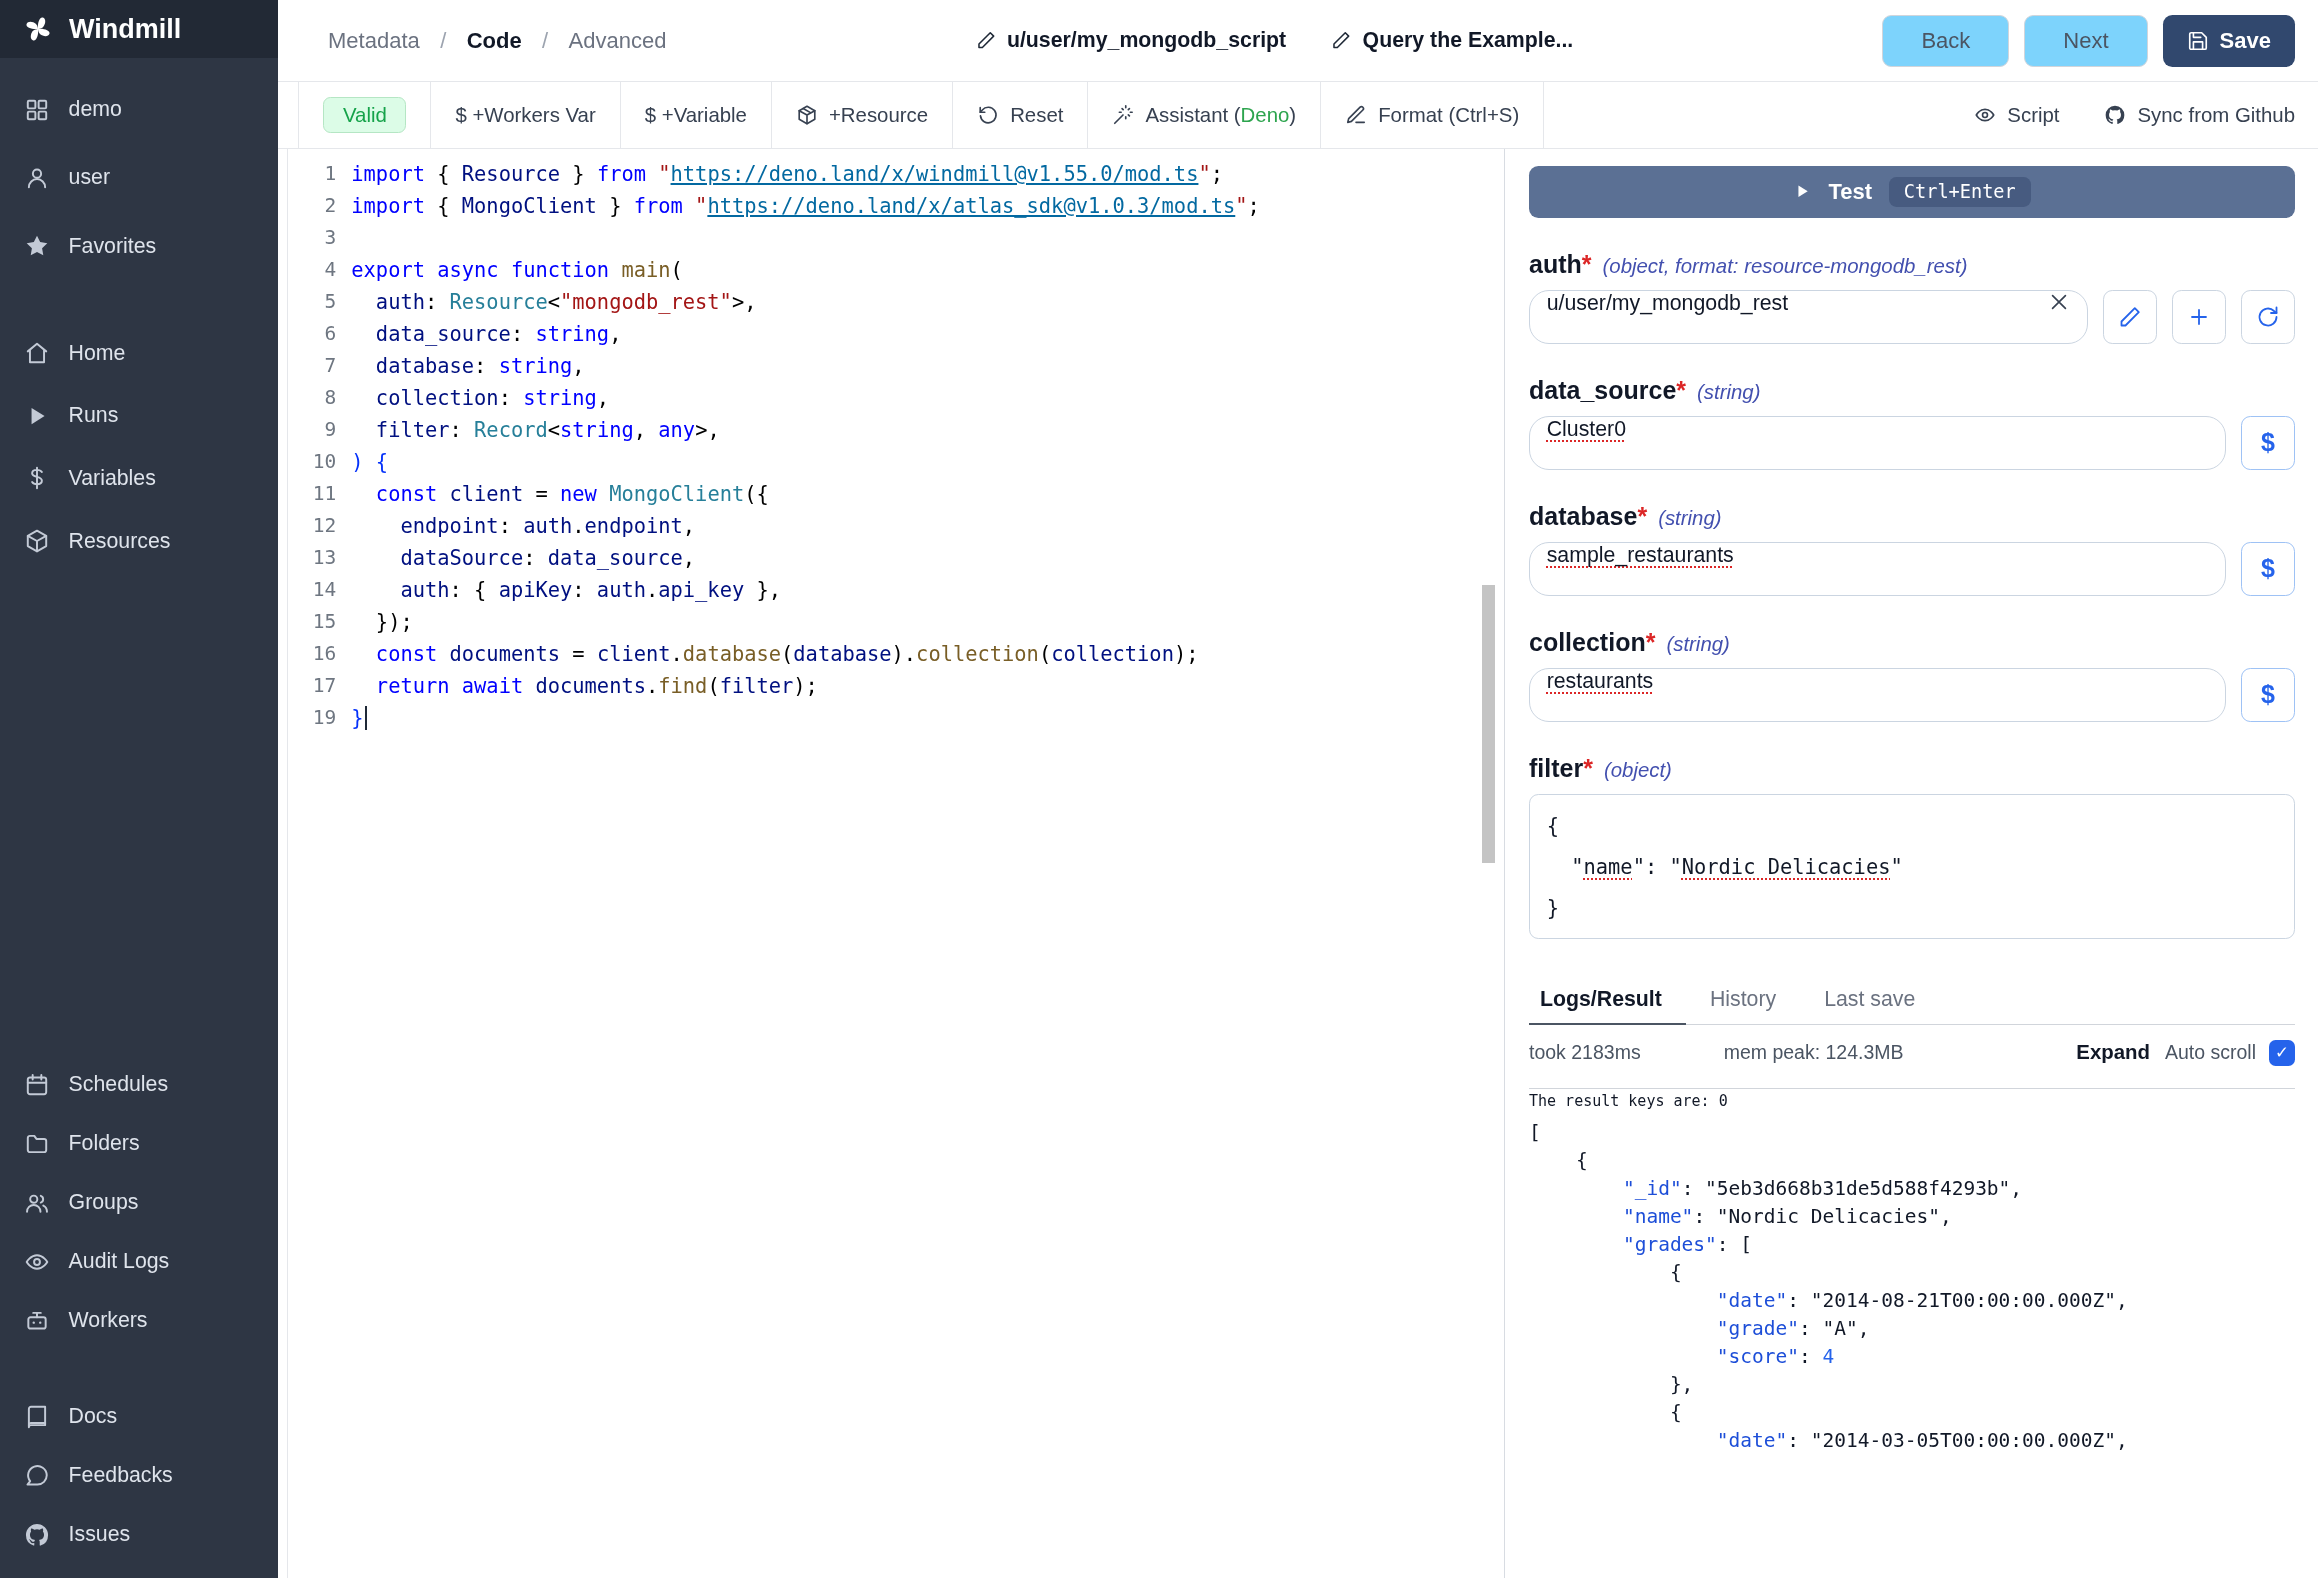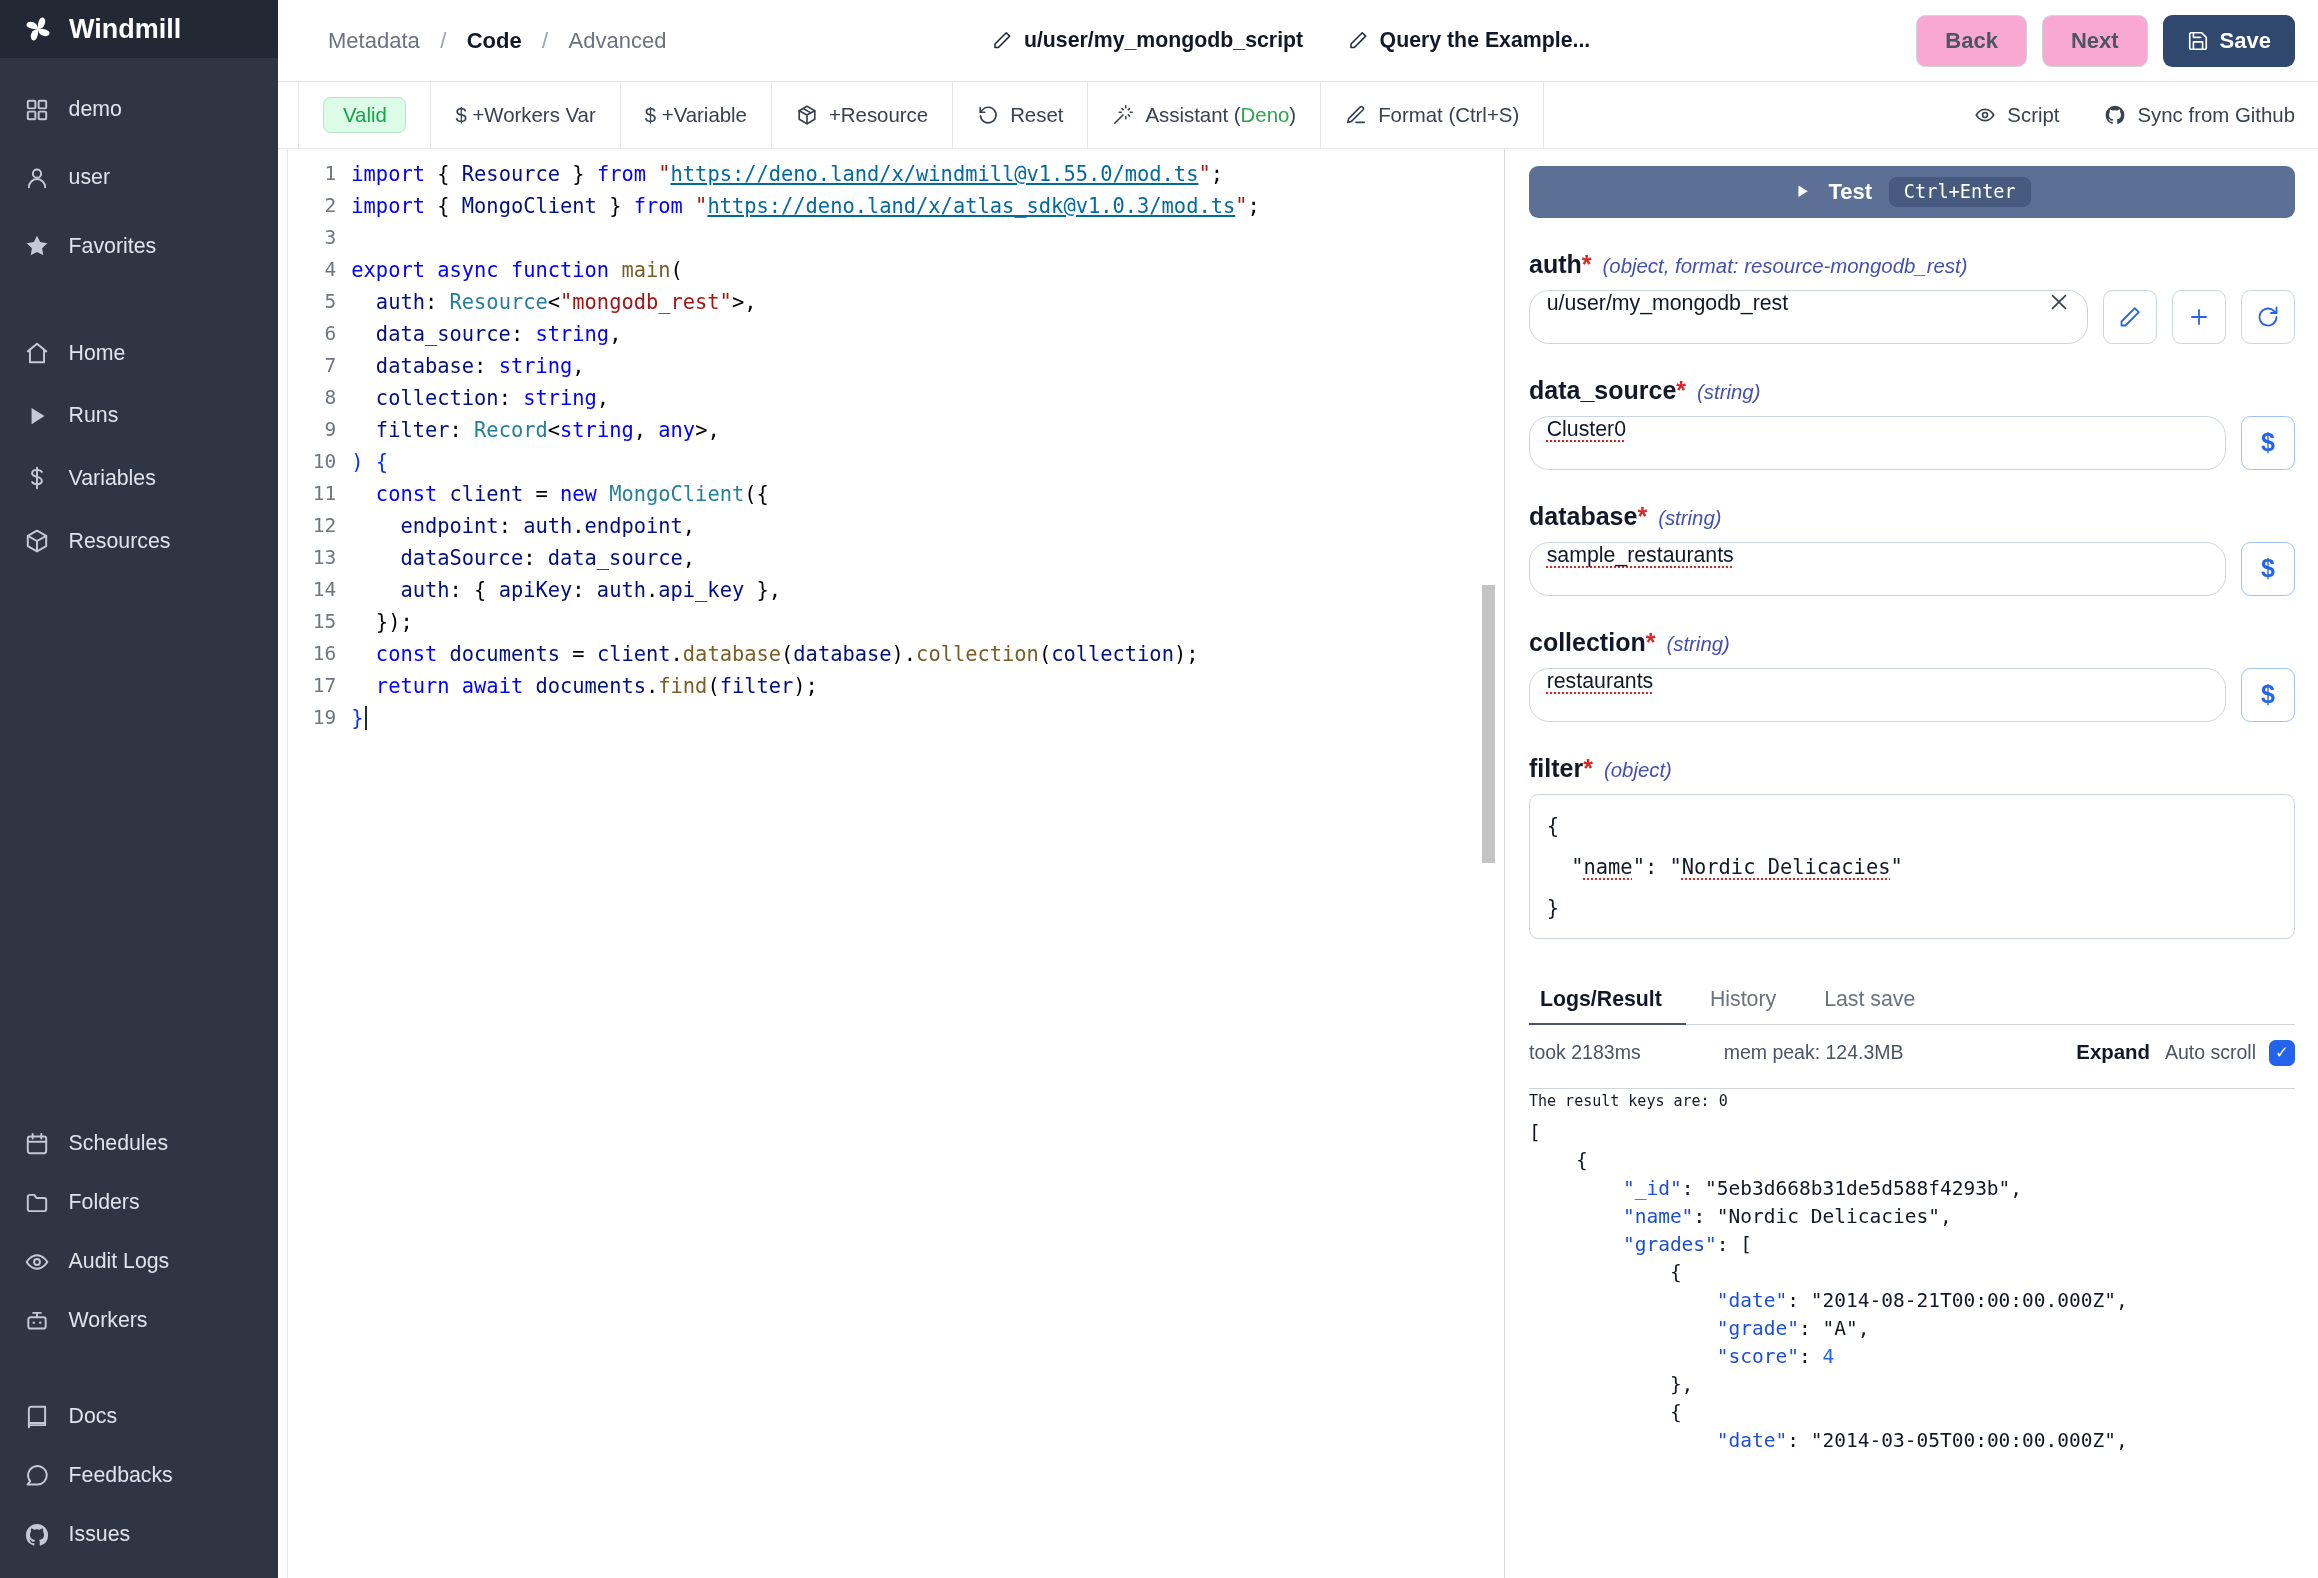--- a/index.html
+++ b/index.html
@@ -30,22 +30,22 @@
   header { height:82px; display:flex; align-items:center; padding:0 24px 0 50px;
            border-bottom:0.9px solid #e5e7eb; background:#fff; flex-shrink:0; }
   .crumbs { display:flex; align-items:center; gap:20.4px; font-size:22px; color:#6b7280; }
   .crumb { cursor:pointer; }
   .crumb.active { color:#111827; font-weight:700; }
   .crumb-sep { color:#9ca3af; }
   .path-group { display:flex; align-items:center; gap:45px; margin:0 auto; }
   .path-item { display:flex; align-items:center; gap:11px; font-size:21.3px; font-weight:600; color:#111827; cursor:pointer; }
   .path-item .ic { width:20.4px; height:20.4px; color:#1f2937; }
   .hdr-buttons { display:flex; gap:15px; align-items:center; }
-  .btn-outline { height:52px; padding:0 28px; border:0.9px solid #d1d5db; border-radius:9.3px; background:#f9a8d4;
-                 color:#4b5563; font-size:22px; font-weight:700; cursor:pointer; font-family:inherit; }
+  .btn-outline { height:52px; padding:0 38px; border:0.9px solid #d1d5db; border-radius:9.3px; background:#7dd3fc;
+                 color:#4b5563; font-size:22px; font-weight:400; cursor:pointer; font-family:inherit; }
   .btn-save { height:52px; padding:0 24px; border-radius:9.3px; background:#31486e; color:#fff; border:none;
               font-size:22px; font-weight:600; display:flex; align-items:center; gap:11px; cursor:pointer; font-family:inherit; }
   .btn-save .ic { width:22px; height:22px; }
 
   
   .toolbar { height:67px; display:flex; align-items:center; border-bottom:0.9px solid #e5e7eb;
              padding:0 24px 0 20.4px; background:#fff; flex-shrink:0; }
   .tb-cell { display:flex; align-items:center; gap:11px; height:100%; padding:0 24px;
              border-left:0.9px solid #e5e7eb; font-size:20.4px; color:#374151; cursor:pointer; white-space:nowrap; }
   .tb-cell.tb-end { border-right:0.9px solid #e5e7eb; }
@@ -227,20 +227,30 @@
             <span class="ic">
               <svg viewBox="0 0 24 24" fill="none" stroke="currentColor" stroke-width="1.8" stroke-linecap="round" stroke-linejoin="round">
                 <path d="M3.5 6.5c0-1.1.9-2 2-2h4l2 2.8h7a2 2 0 012 2v8.2a2 2 0 01-2 2h-13a2 2 0 01-2-2z"></path>
               </svg>
             </span>
             <span>Folders</span>
           </div>
           <div class="nav-item">
             <span class="ic">
               <svg viewBox="0 0 24 24" fill="none" stroke="currentColor" stroke-width="1.8" stroke-linecap="round" stroke-linejoin="round">
+                <circle cx="9" cy="8.5" r="3.3"></circle>
+                <path d="M2.8 20c0-3.4 2.8-6.2 6.2-6.2s6.2 2.8 6.2 6.2"></path>
+                <path d="M15.5 5.4a3.3 3.3 0 010 6.2M17.8 14.4c2.2 1 3.4 3.1 3.4 5.6"></path>
+              </svg>
+            </span>
+            <span>Groups</span>
+          </div>
+          <div class="nav-item">
+            <span class="ic">
+              <svg viewBox="0 0 24 24" fill="none" stroke="currentColor" stroke-width="1.8" stroke-linecap="round" stroke-linejoin="round">
                 <path d="M2.5 12S6 5.8 12 5.8 21.5 12 21.5 12 18 18.2 12 18.2 2.5 12 2.5 12z"></path>
                 <circle cx="12" cy="12" r="2.7"></circle>
               </svg>
             </span>
             <span>Audit Logs</span>
           </div>
           <div class="nav-item">
             <span class="ic">
               <svg viewBox="0 0 24 24" fill="none" stroke="currentColor" stroke-width="1.8" stroke-linecap="round" stroke-linejoin="round">
                 <rect x="4" y="8.5" width="16" height="10.5" rx="2"></rect>

